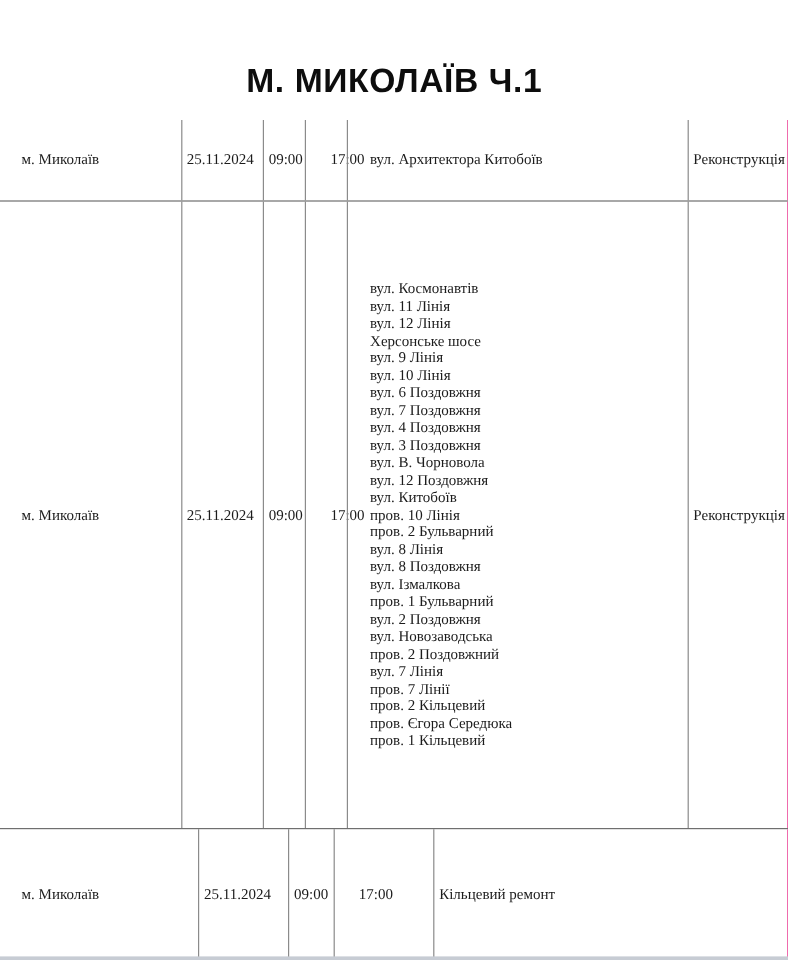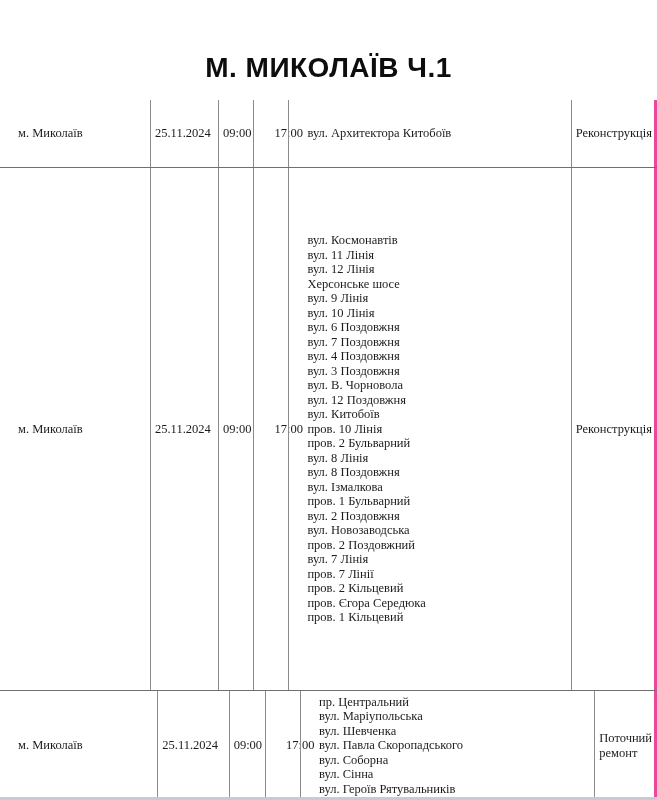--- a/index.html
+++ b/index.html
@@ -43,21 +43,21 @@
     line-height: 14.5px;
     padding-left: 18px;
     padding-right: 2px;
   }
   .cell + .cell { border-left: 1px solid #8b8b8b; }
   .c-city    { width: 165px; }
   .c-date    { width: 75px;  padding-left: 4px; text-align: right; }
   .c-t1      { width: 38px;  padding-left: 4px; }
   .c-t2      { width: 35px;  padding-left: 20px; }
   .c-streets { width: 259px; }
-  .c-type    { flex: 1; padding-left: 4px; border-right: 3px solid #ec4899; margin-left: 48px; }
+  .c-type    { flex: 1; padding-left: 4px; border-right: 1px solid #ec4899; margin-left: 48px; }
   .streets-text { white-space: pre-line; }
   .bottom-line {
     position: absolute;
     top: 797px;
     left: 0;
     width: 657px;
     height: 3px;
     background: #c7ccd4;
   }
 </style>
@@ -112,27 +112,20 @@
 пров. Єгора Середюка
 пров. 1 Кільцевий</div>
       <div class="cell c-type">Реконструкція</div>
     </div>
 
     <div class="trow row3">
       <div class="cell c-city">м. Миколаїв</div>
       <div class="cell c-date">25.11.2024</div>
       <div class="cell c-t1">09:00</div>
       <div class="cell c-t2">17:00</div>
-      <div class="cell c-streets streets-text">пр. Центральний
-вул. Маріупольська
-вул. Шевченка
-вул. Павла Скоропадського
-вул. Соборна
-вул. Сінна
-вул. Героїв Рятувальників</div>
-      <div class="cell c-type">Поточний ремонт</div>
+      <div class="cell c-type">Кільцевий ремонт</div>
     </div>
 
   </div>
 
   <div class="bottom-line"></div>
 
 </div>
 
 </body></html>

